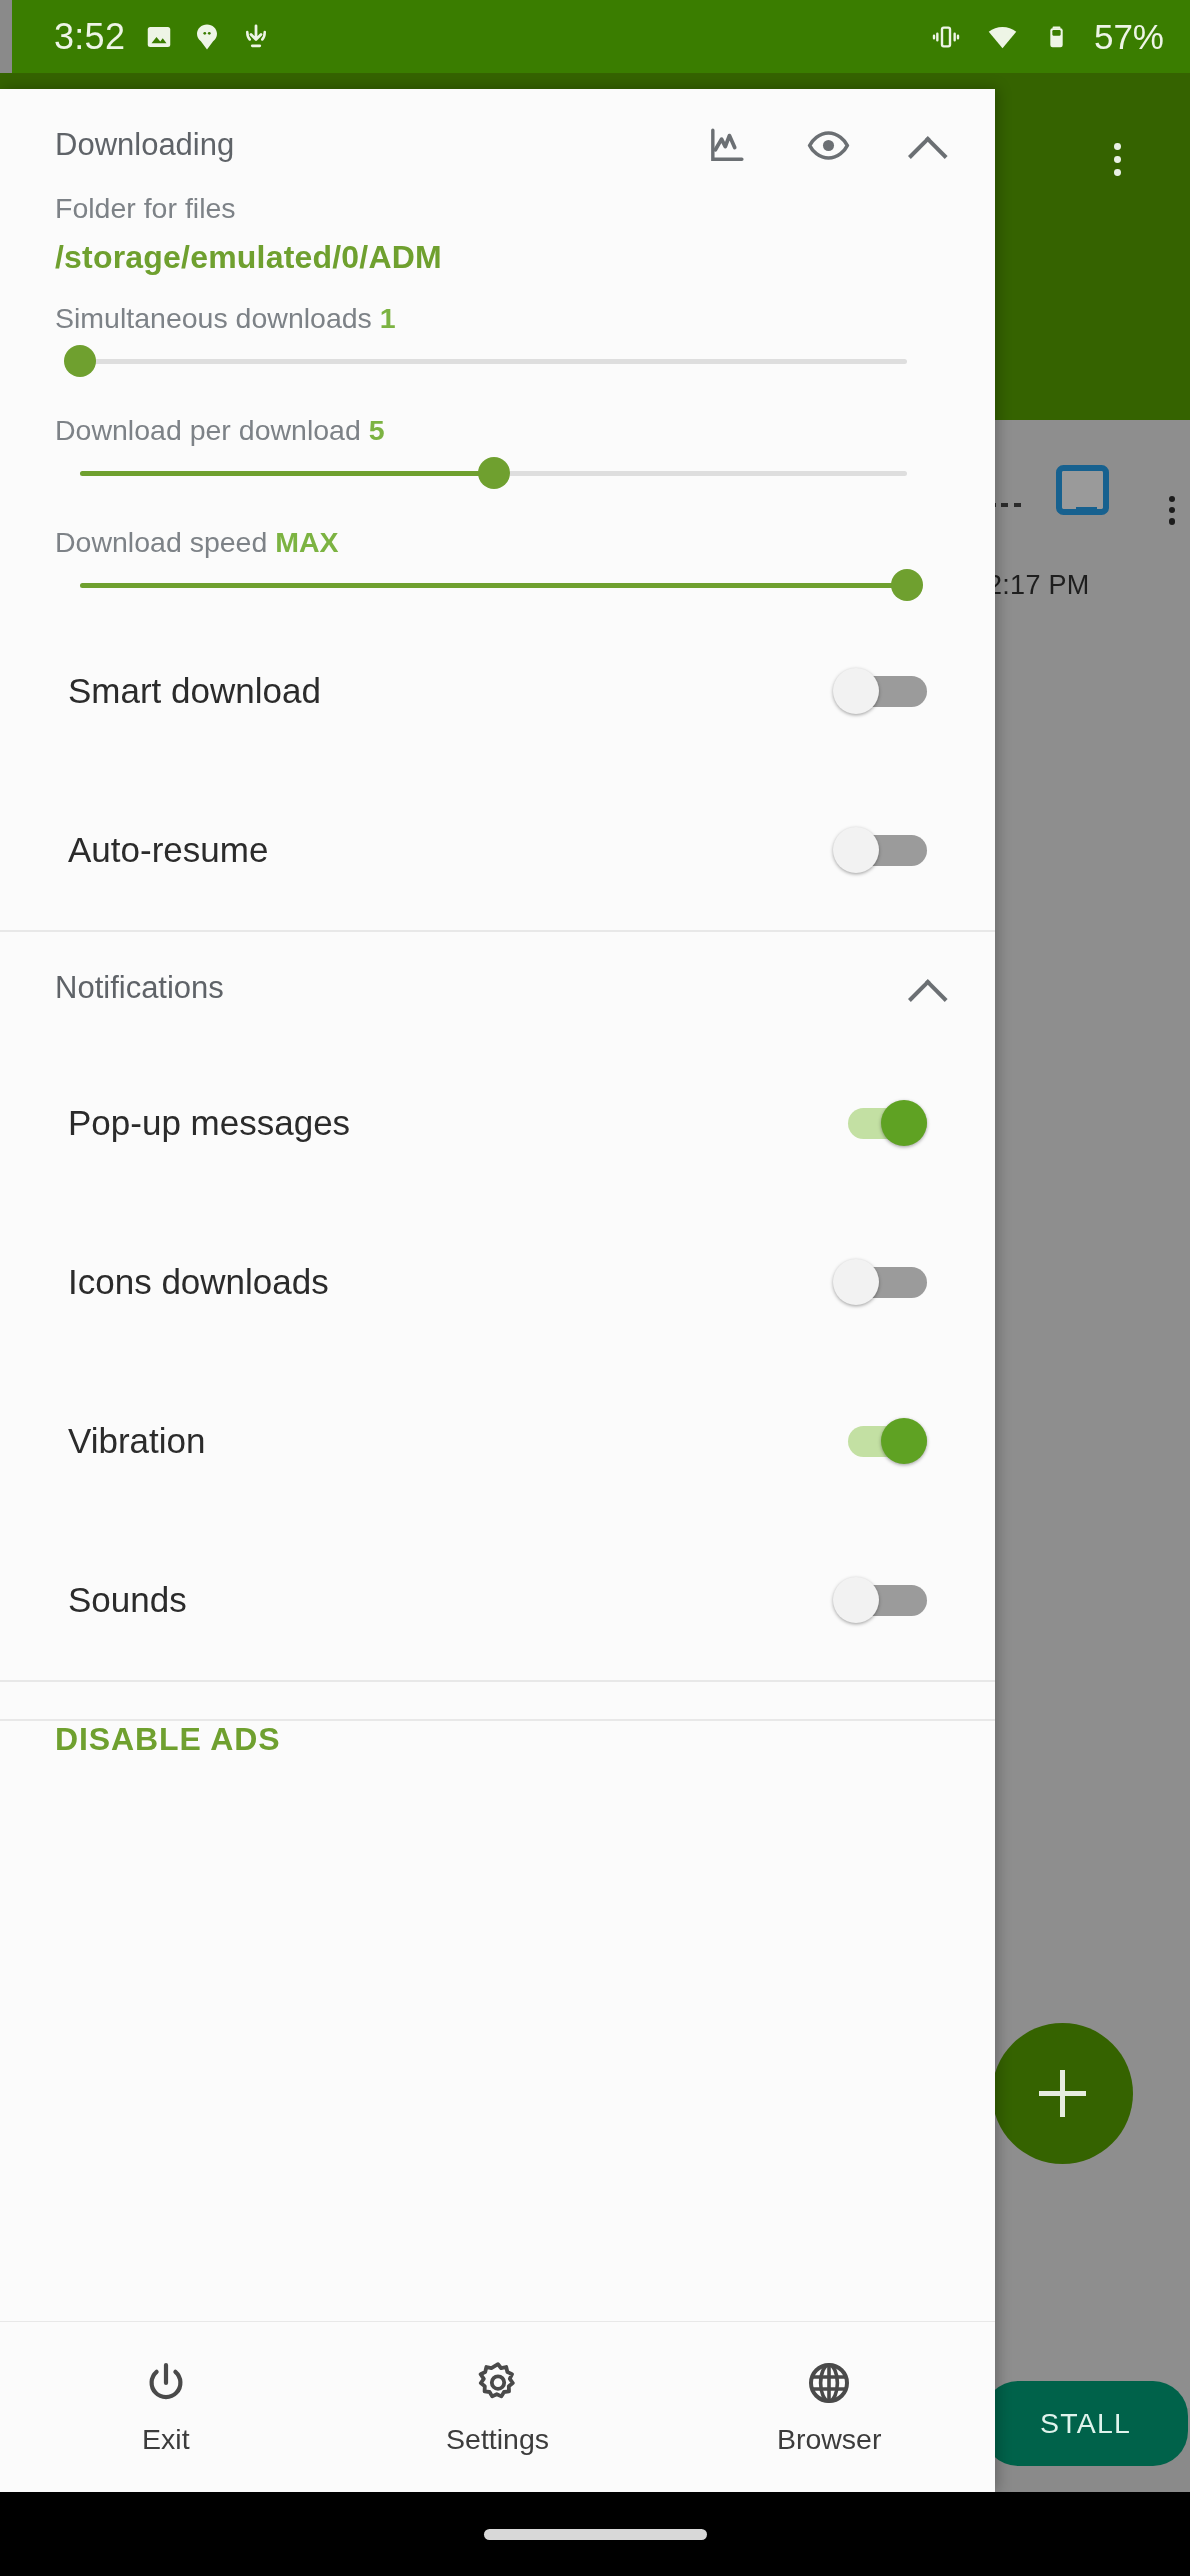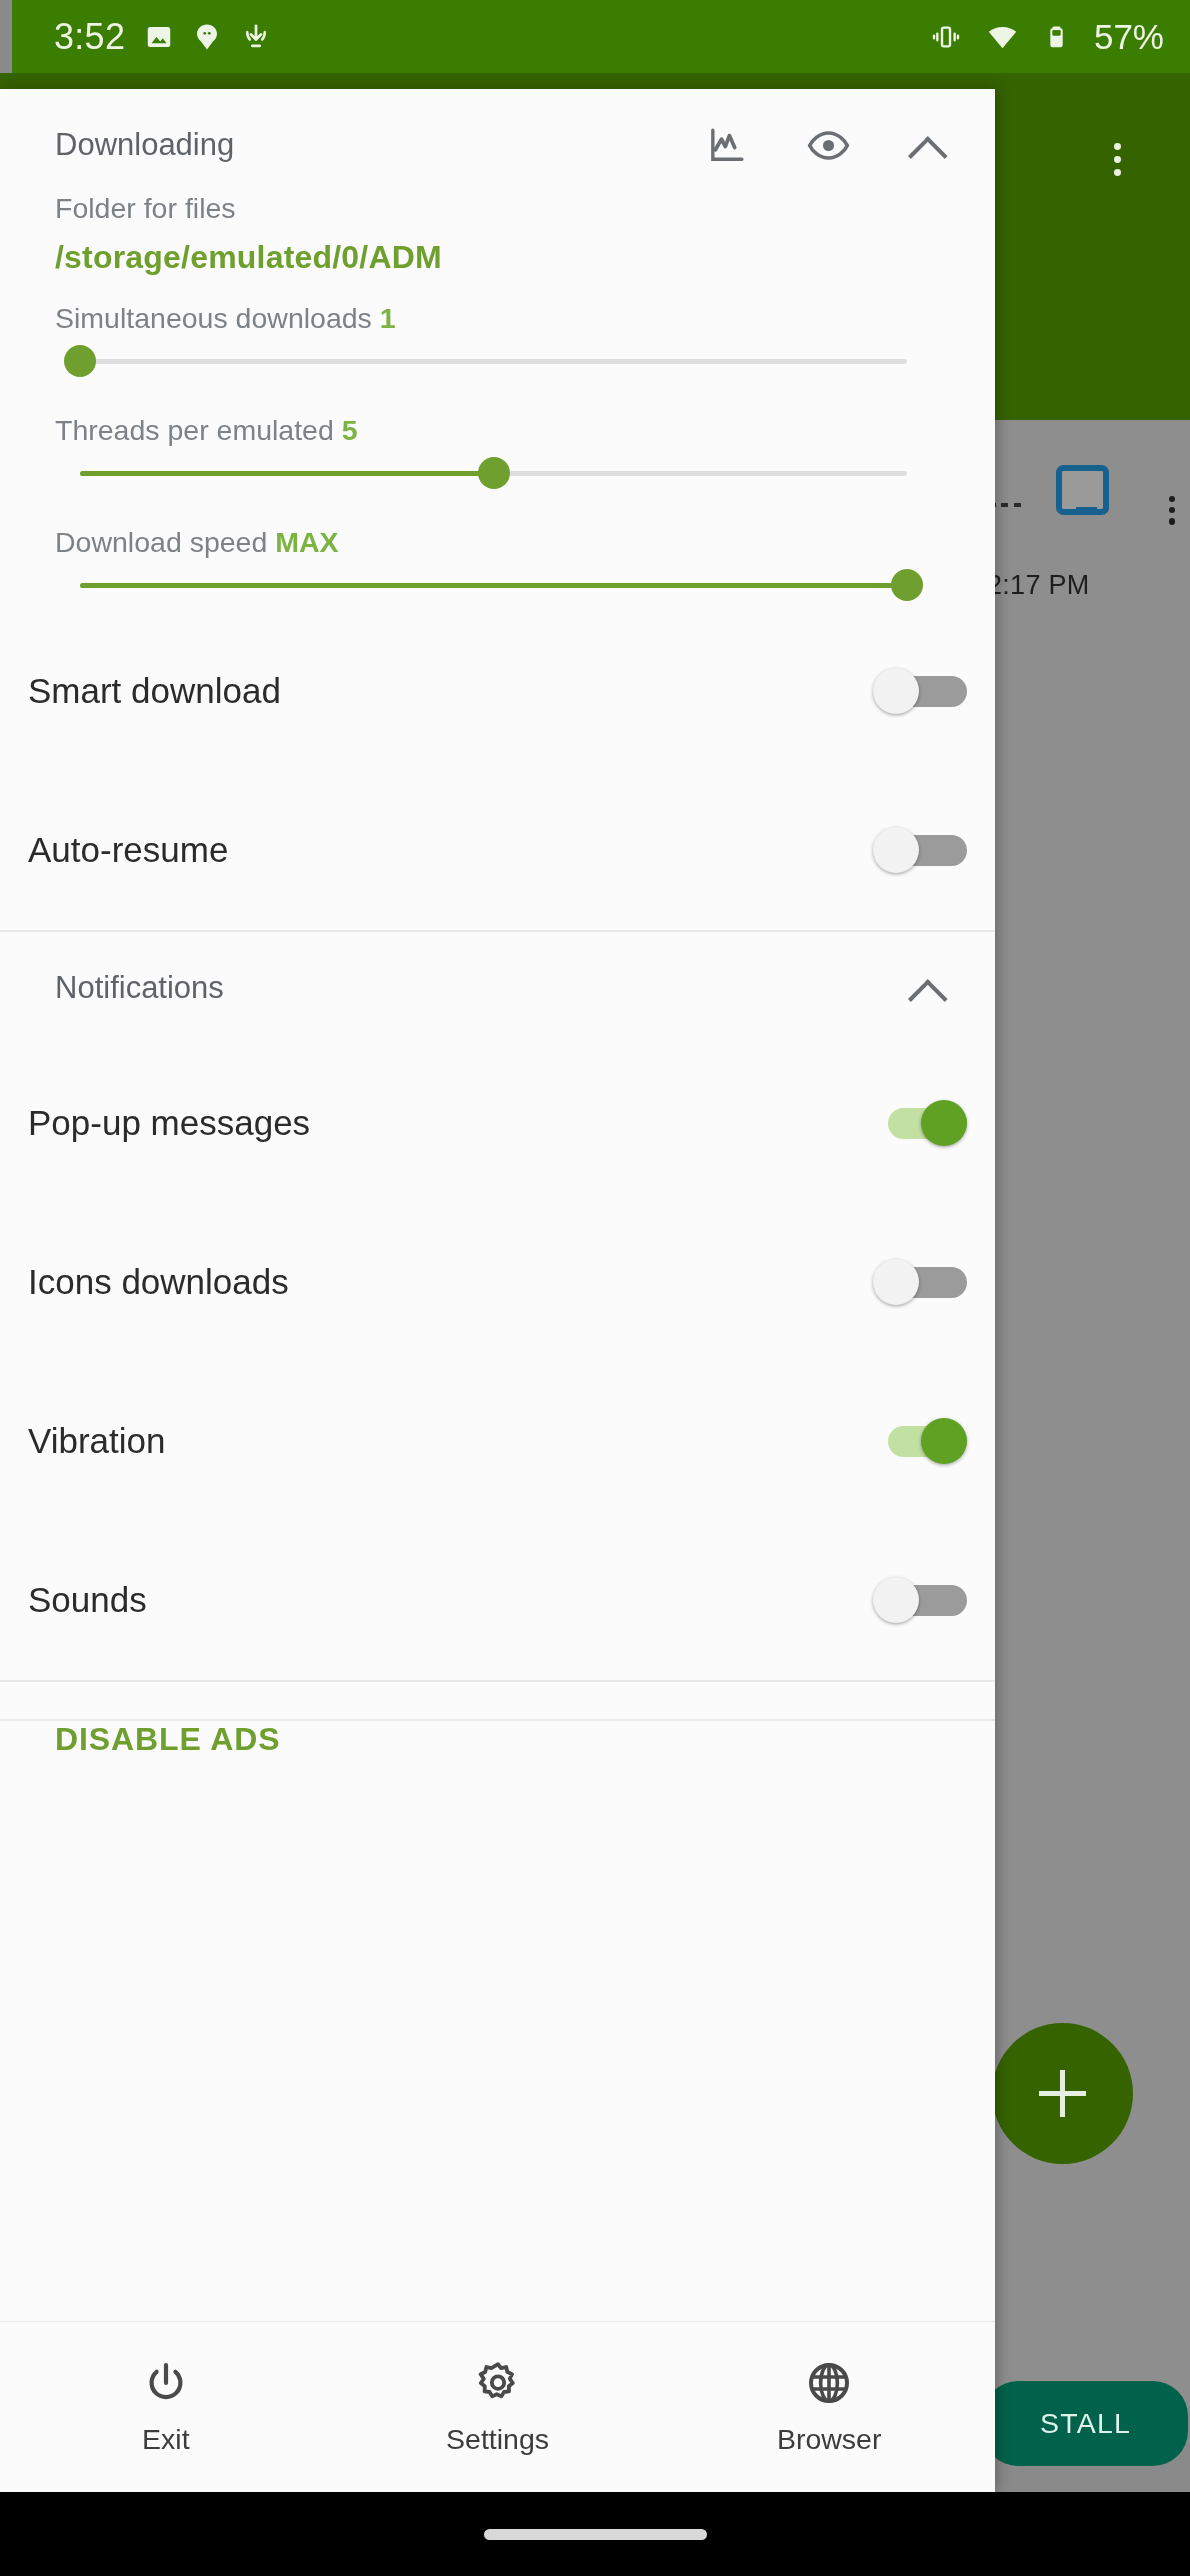--- a/index.html
+++ b/index.html
@@ -125,21 +125,21 @@
   .slider-fill {
     position:absolute; left:0; height:5px; background:#6fa02f; border-radius:2.5px;
   }
   .slider-thumb {
     position:absolute; width:32px; height:32px; border-radius:50%;
     background:#6fa02f; transform:translateX(-50%);
   }
 
   .toggle-row {
     display:flex; align-items:center; height:159px;
-    padding:0 28px;
+    padding:0 68px;
   }
   .toggle-row .label { font-size:35px; color:#2b2b2b; }
   .toggle-row .switch { margin-left:auto; }
 
   .switch { position:relative; width:94px; height:46px; }
   .switch .track {
     position:absolute; right:0; top:7.4px; width:79px; height:31px;
     border-radius:15.5px;
   }
   .switch .thumb {
@@ -289,21 +289,21 @@
       </div>
       <div class="slider-track-wrap">
         <span class="slider-rail"></span>
         <span class="slider-fill" style="width:0%"></span>
         <span class="slider-thumb" style="left:0%"></span>
       </div>
     </div>
 
     <div class="slider-block">
       <div class="slider-label">
-        <span>Threads per emulated</span>
+        <span>Download per download</span>
         <b>5</b>
       </div>
       <div class="slider-track-wrap">
         <span class="slider-rail"></span>
         <span class="slider-fill" style="width:50%"></span>
         <span class="slider-thumb" style="left:50%"></span>
       </div>
     </div>
 
     <div class="slider-block">

